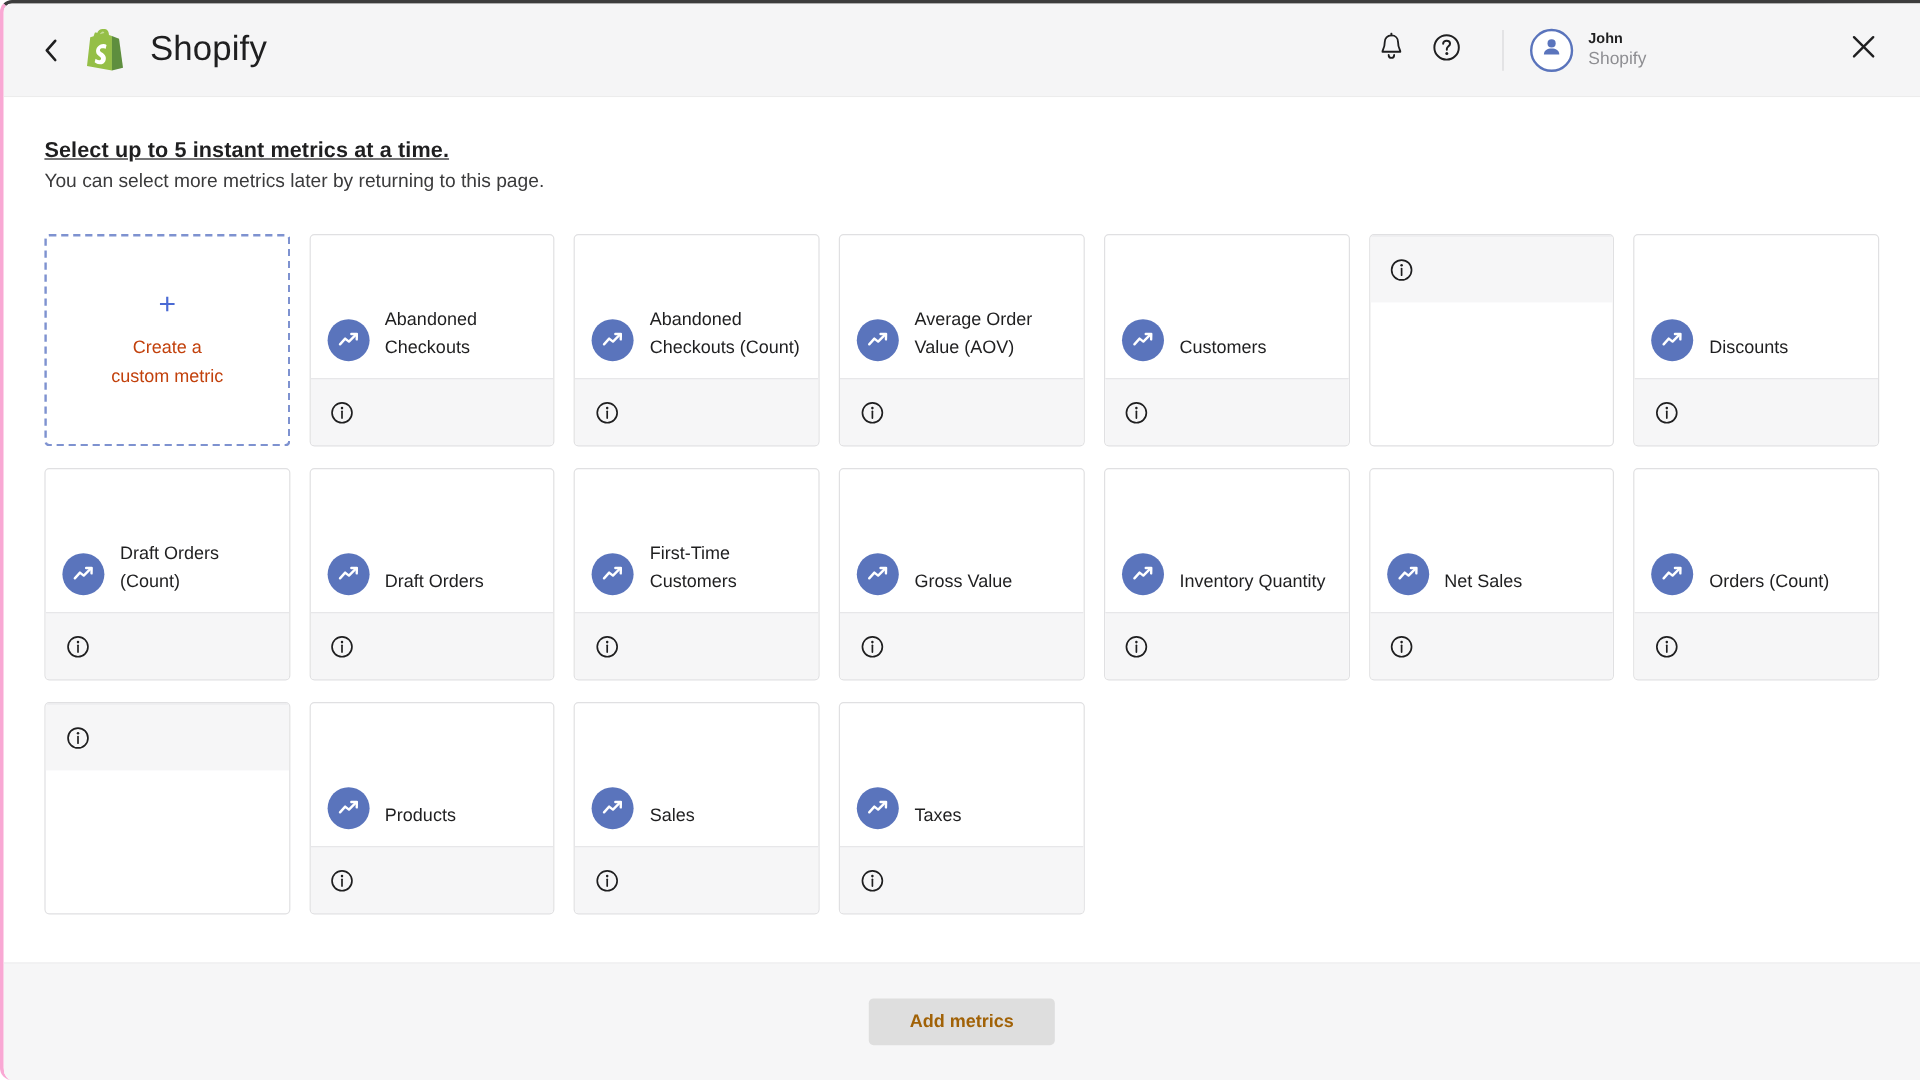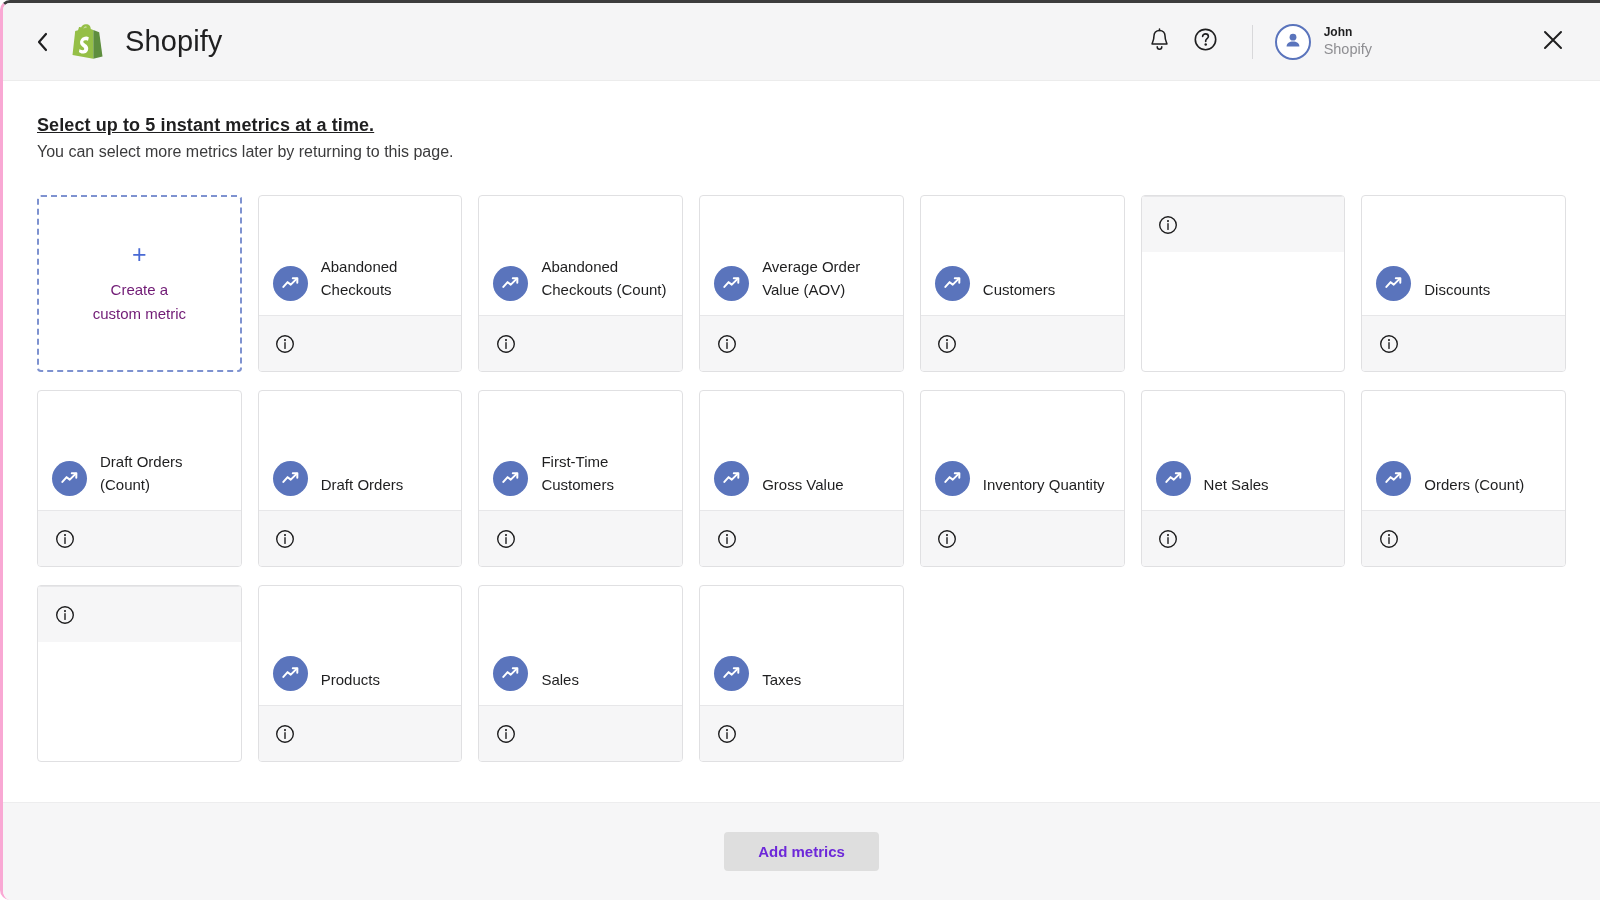--- a/index.html
+++ b/index.html
@@ -129,21 +129,21 @@
   }
   .plus-sign {
     font-size: 25px;
     color: #4a6ad4;
     line-height: 1;
     font-weight: 500;
     margin-bottom: 11px;
   }
   .custom-label {
     font-size: 15px;
-    color: #701a75;
+    color: #c2410c;
     line-height: 1.55;
     max-width: 130px;
   }
 
   
   .metric-card {
     border: 1px solid #e0e0e2;
     border-radius: 4px;
     background: #ffffff;
     min-height: 177px;
@@ -191,21 +191,21 @@
   .footer {
     flex: 0 0 98px;
     background: #f6f6f7;
     border-top: 1px solid #ededee;
     display: flex;
     align-items: center;
     justify-content: center;
   }
   .add-btn {
     background: #dedede;
-    color: #6d28d9;
+    color: #a16207;
     border: none;
     border-radius: 4px;
     font-size: 15px;
     font-weight: bold;
     font-family: "Liberation Sans", sans-serif;
     padding: 11px 34px;
     min-width: 150px;
     cursor: default;
   }
 </style>

